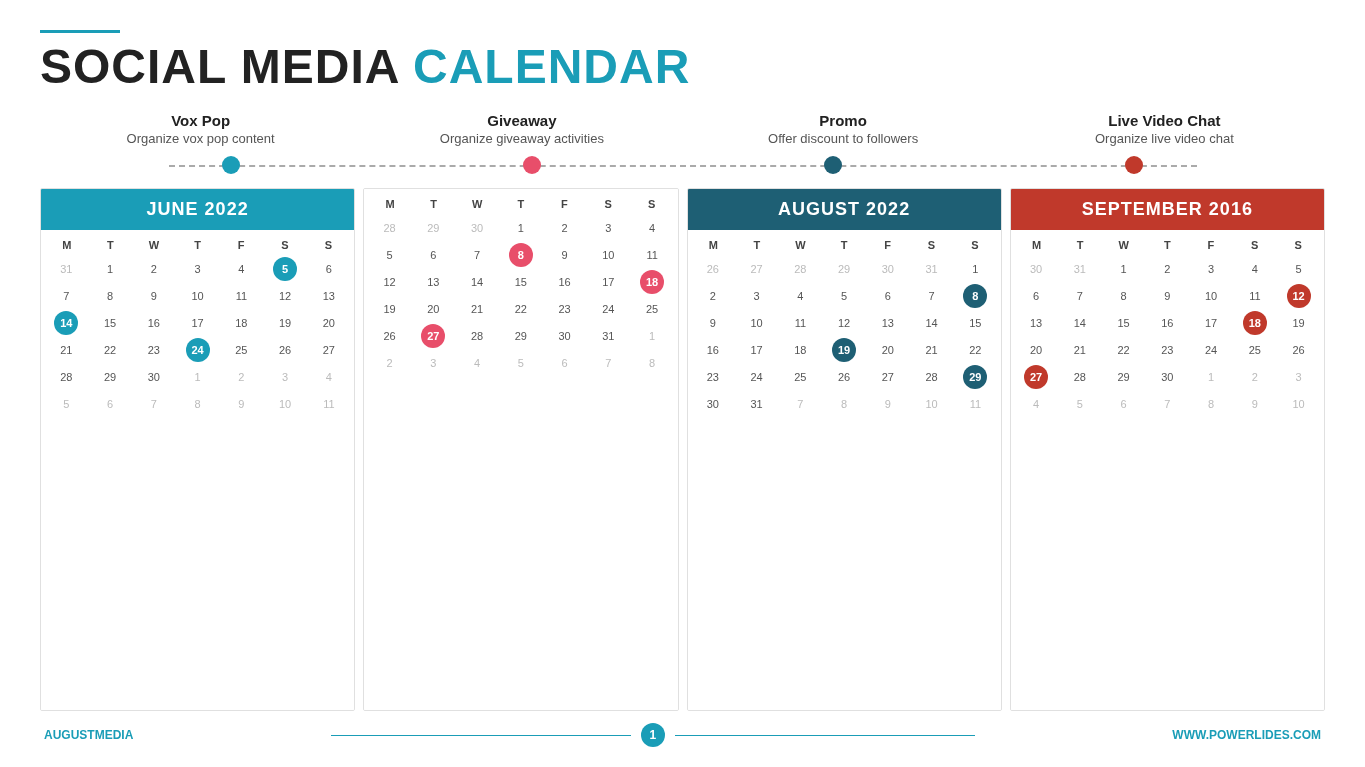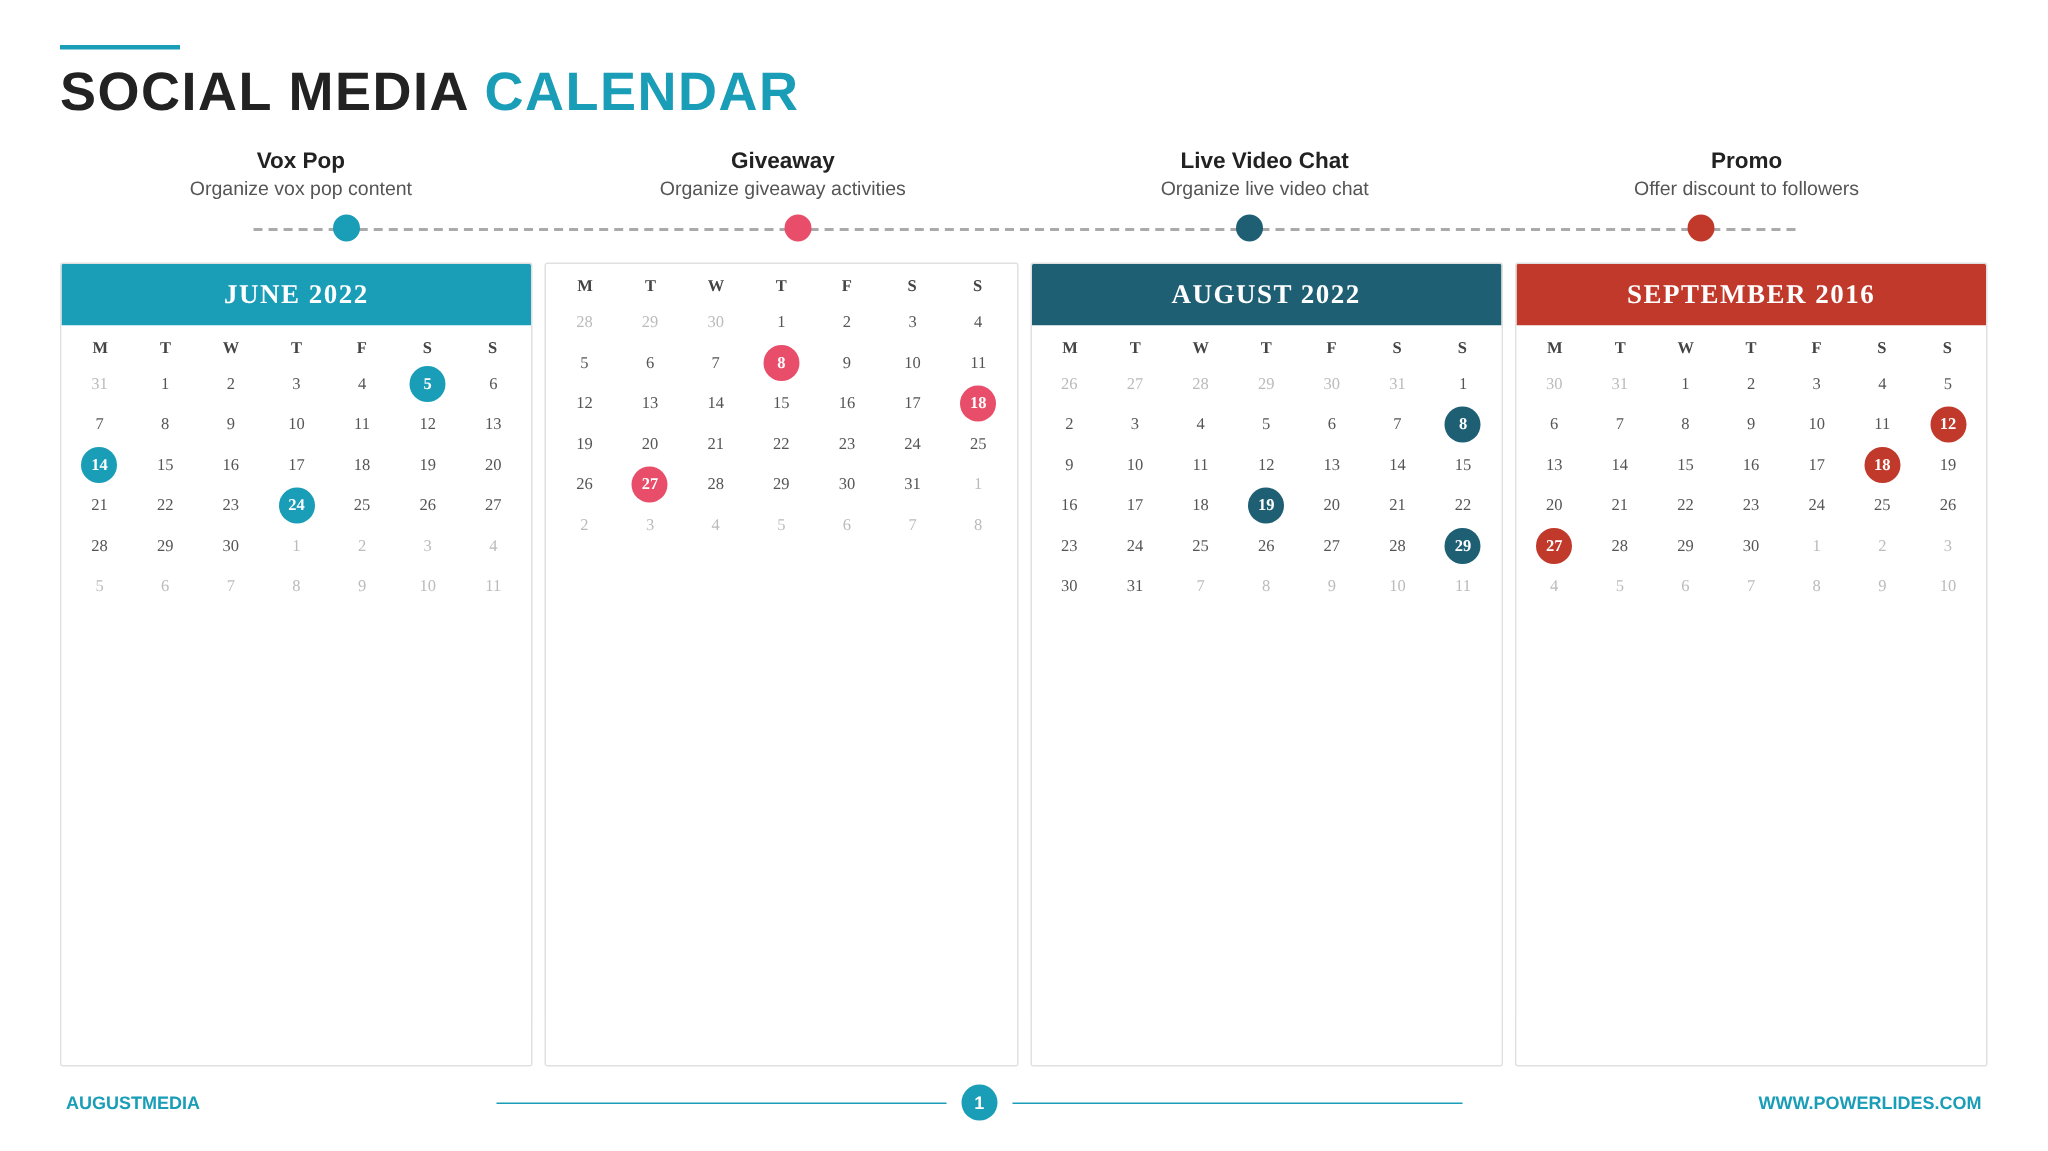--- a/index.html
+++ b/index.html
@@ -24,21 +24,21 @@
     .header {
       margin-bottom: 18px;
     }
     .header-line {
       width: 80px;
       height: 3px;
       background: #1a9db7;
       margin-bottom: 8px;
     }
     .header-title {
-      font-size: 36px;
+      font-size: 48px;
       font-weight: 900;
       color: #222;
       letter-spacing: 1px;
       line-height: 1.1;
     }
     .header-title .blue {
       color: #1a9db7;
     }
 
     
@@ -90,21 +90,20 @@
     .dot-blue { background: #1a9db7; }
     .dot-pink { background: #e84e6a; }
     .dot-darkblue { background: #1e5f74; }
     .dot-darkred { background: #c0392b; }
 
     
     .calendars {
       display: flex;
       gap: 8px;
       flex: 1;
-      font-family: Liberation Serif, serif;
     }
     .calendar {
       flex: 1;
       display: flex;
       flex-direction: column;
       border: 1px solid #e0e0e0;
       border-radius: 2px;
       overflow: hidden;
     }
     .cal-header {
@@ -251,26 +250,26 @@
   <div class="categories">
     <div class="category">
       <div class="category-title">Vox Pop</div>
       <div class="category-desc">Organize vox pop content</div>
     </div>
     <div class="category">
       <div class="category-title">Giveaway</div>
       <div class="category-desc">Organize giveaway activities</div>
     </div>
     <div class="category">
+      <div class="category-title">Promo</div>
+      <div class="category-desc">Offer discount to followers</div>
+    </div>
+    <div class="category">
       <div class="category-title">Live Video Chat</div>
       <div class="category-desc">Organize live video chat</div>
-    </div>
-    <div class="category">
-      <div class="category-title">Promo</div>
-      <div class="category-desc">Offer discount to followers</div>
     </div>
   </div>
 
   <div class="timeline">
     <div class="timeline-line"></div>
     <div class="timeline-dot dot-blue"></div>
     <div class="timeline-dot dot-pink"></div>
     <div class="timeline-dot dot-darkblue"></div>
     <div class="timeline-dot dot-darkred"></div>
   </div>

